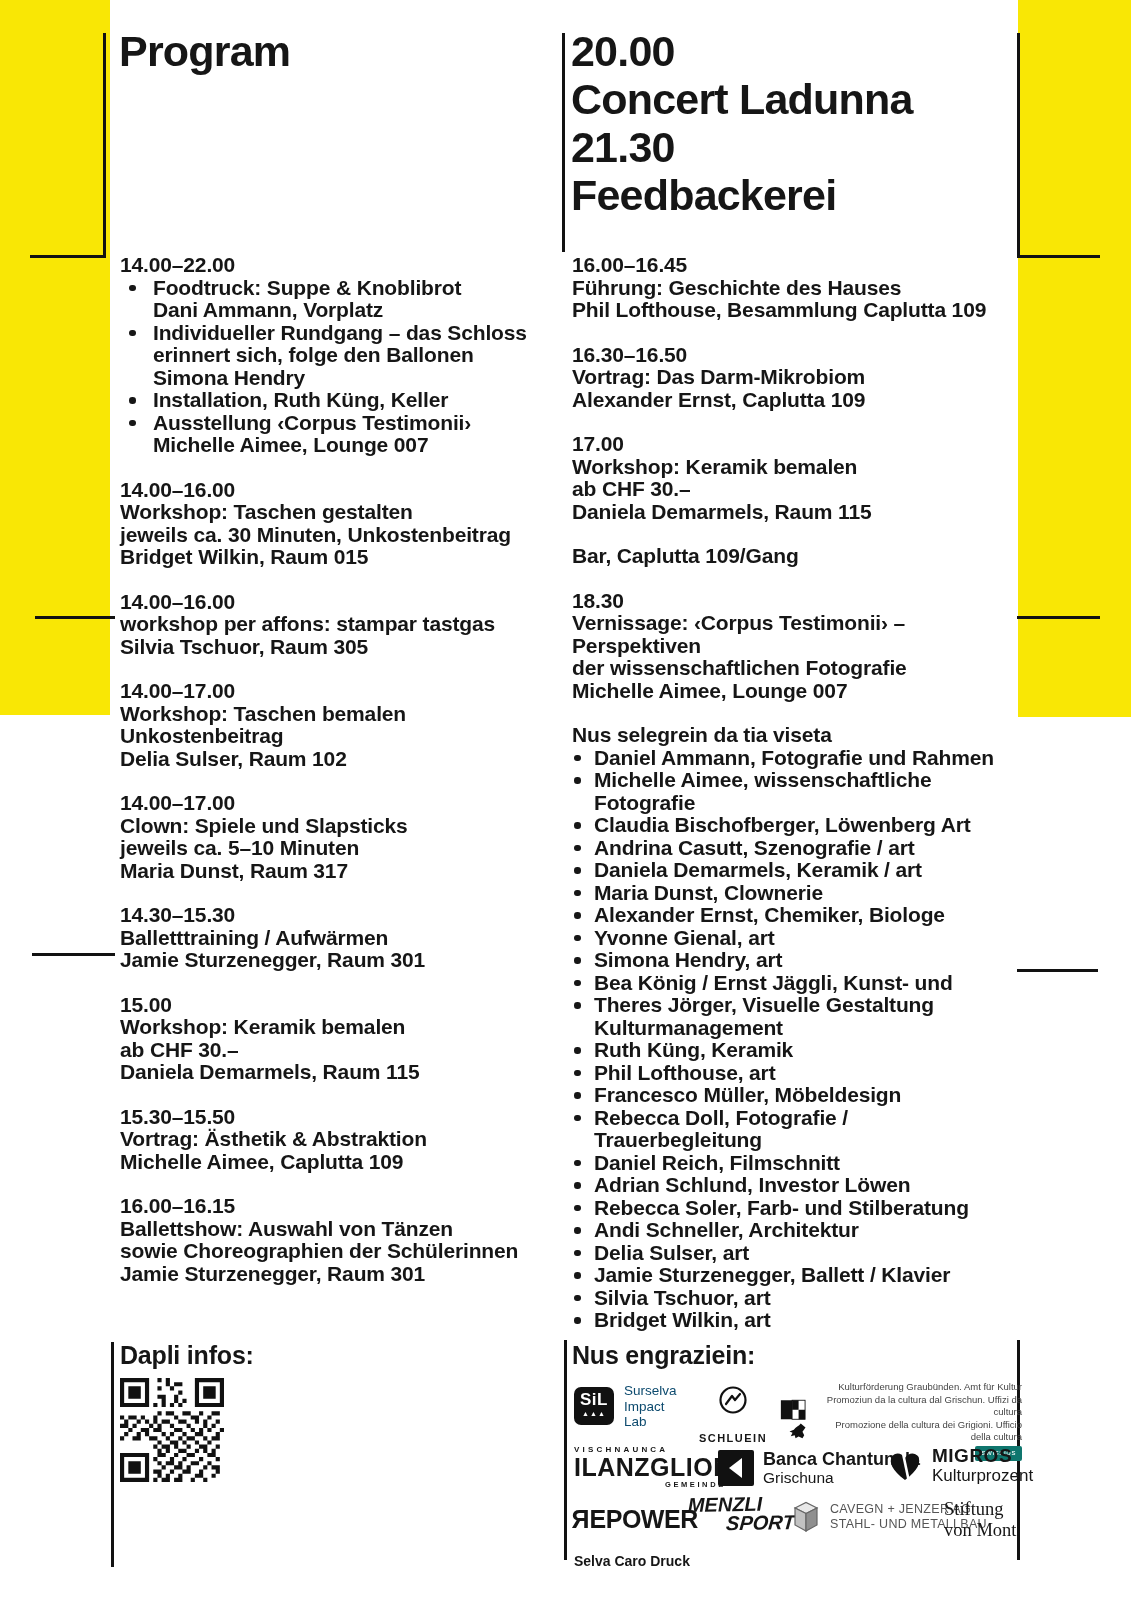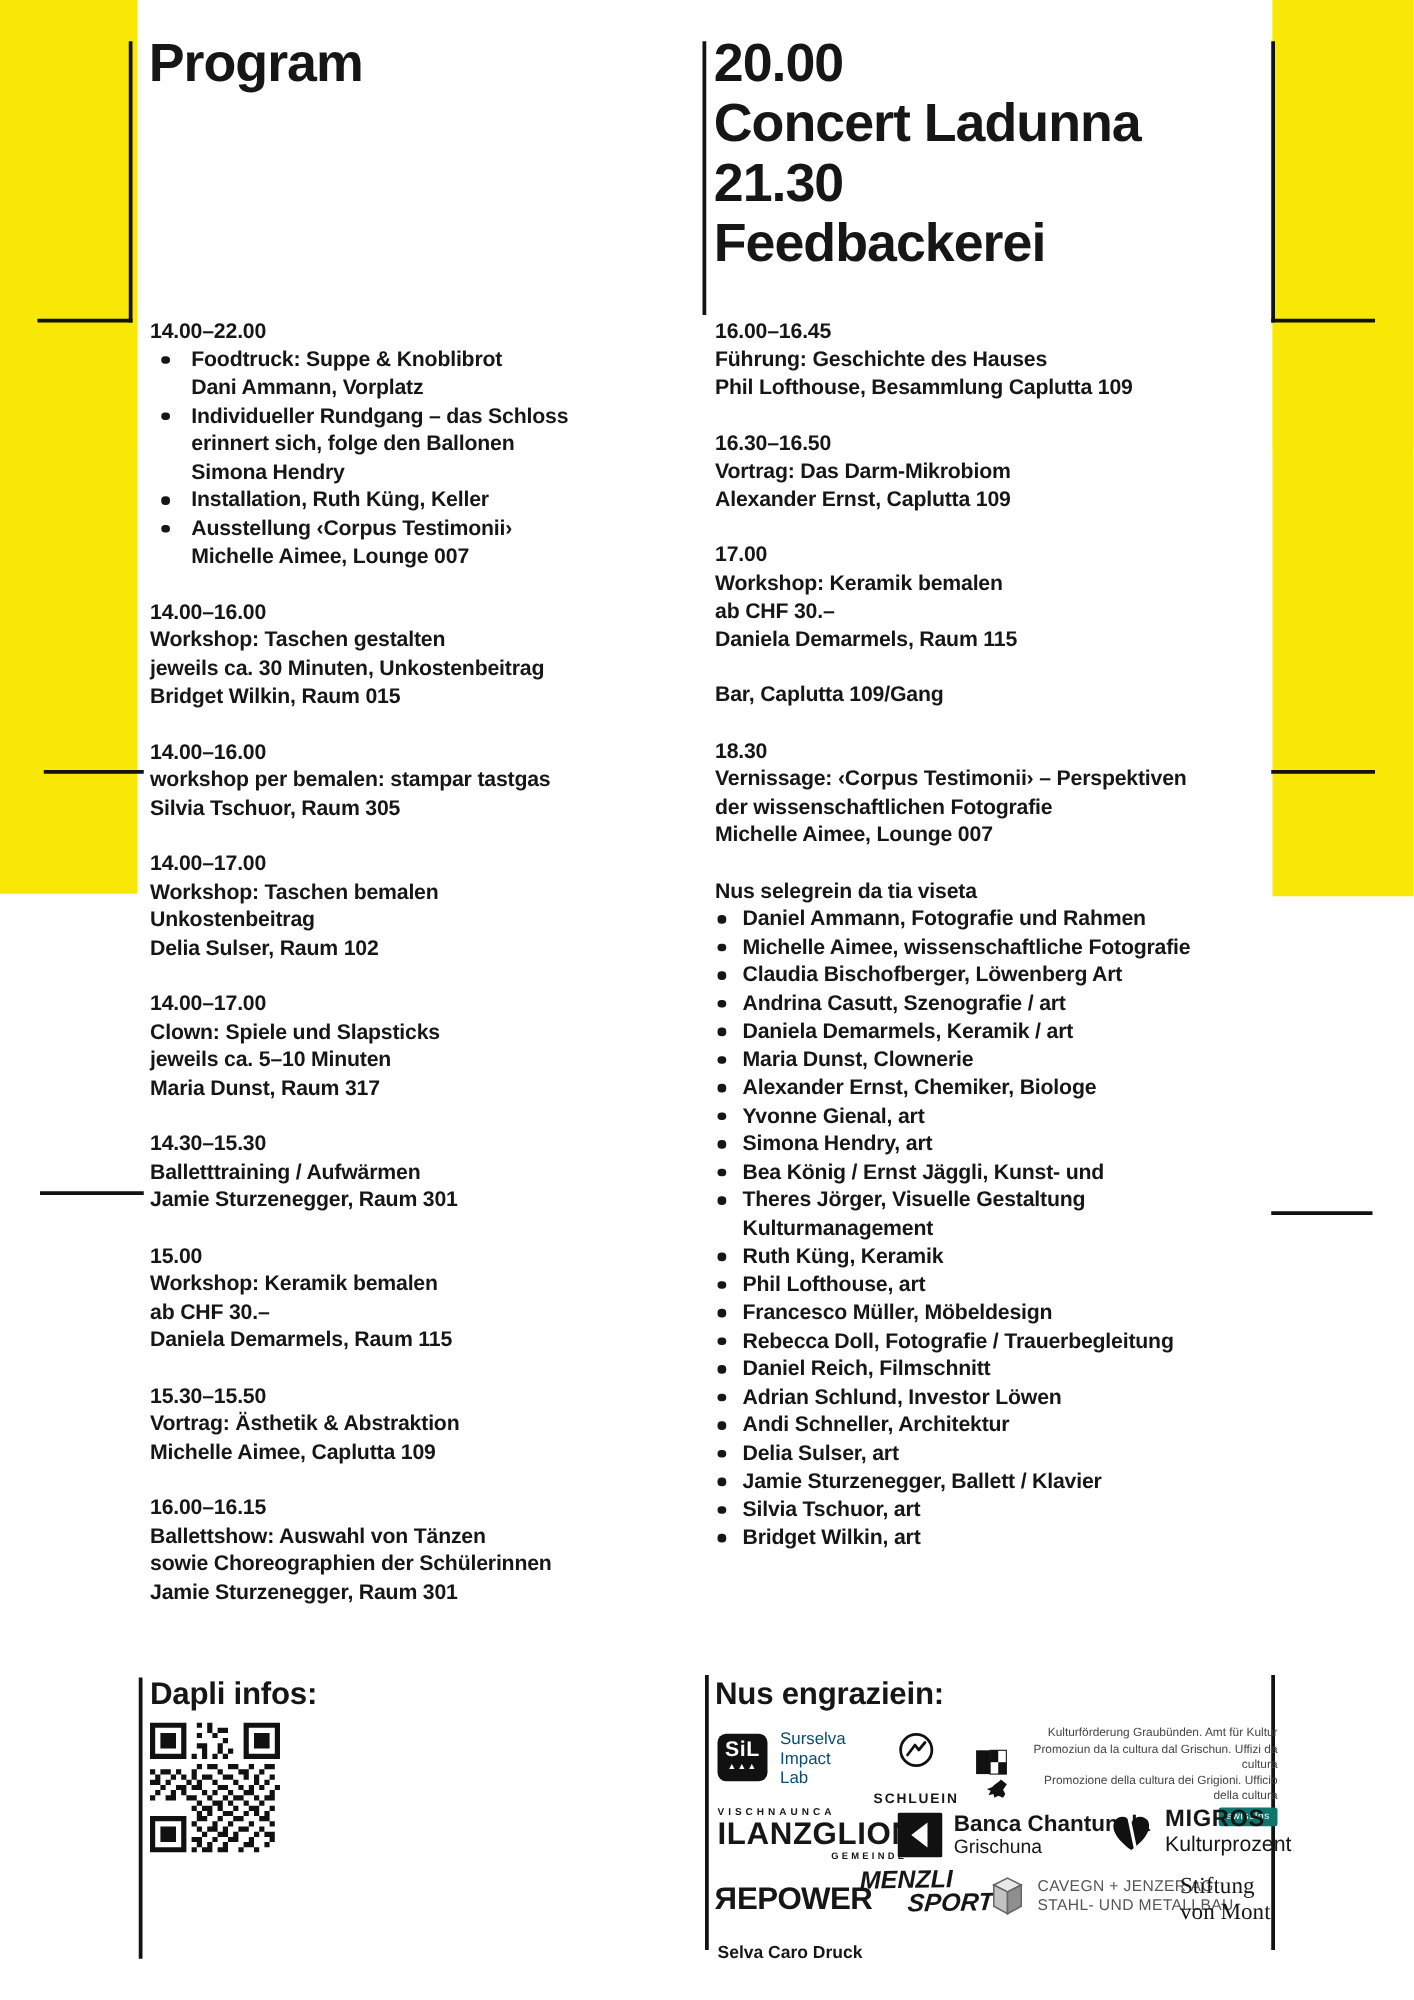--- a/index.html
+++ b/index.html
@@ -11,21 +11,21 @@
   .ln{position:absolute;background:#121212;}
   
   .strip{position:absolute;}
   #strip-l-light{left:0;top:258;width:110px;height:360px;}
   #strip-l-dark{left:0;top:618;width:110px;height:715px;}
   #strip-r-light{left:1018px;top:258;width:113px;height:360px;}
   #strip-r-dark{left:1018px;top:618;width:113px;height:717px;}
   
   .big-title{font-size:43px;line-height:48px;font-weight:700;letter-spacing:-0.8px;}
   
-  .events{position:absolute;font-size:17px;line-height:22.5px;font-weight:700;letter-spacing:-0.15px;}
+  .events{position:absolute;font-size:21px;line-height:22.5px;font-weight:700;letter-spacing:-0.15px;}
   .event{margin-bottom:22px;}
   .row{position:relative;}
   .events .row.b,.events .row.i{padding-left:33px;}
   .events .dot{position:absolute;left:9px;top:8px;width:6.5px;height:6.5px;border-radius:50%;background:#161616;}
   .glist{margin-top:22px;}
   .glist .row.b,.glist .row.i{padding-left:22px;}
   .glist .dot{left:2px;}
   .sec-head{font-size:25px;font-weight:700;letter-spacing:-0.2px;}
   
   #left-bottom{position:absolute;left:120px;top:1341px;}
@@ -103,21 +103,21 @@
       <div class="row i"><span>Michelle Aimee, Lounge 007</span></div>
     </div>
     <div class="event">
       <div class="row">14.00–16.00</div>
       <div class="row "><span>Workshop: Taschen gestalten</span></div>
       <div class="row "><span>jeweils ca. 30 Minuten, Unkostenbeitrag</span></div>
       <div class="row "><span>Bridget Wilkin, Raum 015</span></div>
     </div>
     <div class="event">
       <div class="row">14.00–16.00</div>
-      <div class="row "><span>workshop per bemalen: stampar tastgas</span></div>
+      <div class="row "><span>workshop per affons: stampar tastgas</span></div>
       <div class="row "><span>Silvia Tschuor, Raum 305</span></div>
     </div>
     <div class="event">
       <div class="row">14.00–17.00</div>
       <div class="row "><span>Workshop: Taschen bemalen</span></div>
       <div class="row "><span>Unkostenbeitrag</span></div>
       <div class="row "><span>Delia Sulser, Raum 102</span></div>
     </div>
     <div class="event">
       <div class="row">14.00–17.00</div>
@@ -190,20 +190,21 @@
       <div class="row b"><span class="dot"></span><span>Simona Hendry, art</span></div>
       <div class="row b"><span class="dot"></span><span>Bea König / Ernst Jäggli, Kunst- und</span></div>
       <div class="row b"><span class="dot"></span><span>Theres Jörger, Visuelle Gestaltung</span></div>
       <div class="row i"><span>Kulturmanagement</span></div>
       <div class="row b"><span class="dot"></span><span>Ruth Küng, Keramik</span></div>
       <div class="row b"><span class="dot"></span><span>Phil Lofthouse, art</span></div>
       <div class="row b"><span class="dot"></span><span>Francesco Müller, Möbeldesign</span></div>
       <div class="row b"><span class="dot"></span><span>Rebecca Doll, Fotografie / Trauerbegleitung</span></div>
       <div class="row b"><span class="dot"></span><span>Daniel Reich, Filmschnitt</span></div>
       <div class="row b"><span class="dot"></span><span>Adrian Schlund, Investor Löwen</span></div>
+      <div class="row b"><span class="dot"></span><span>Rebecca Soler, Farb- und Stilberatung</span></div>
       <div class="row b"><span class="dot"></span><span>Andi Schneller, Architektur</span></div>
       <div class="row b"><span class="dot"></span><span>Delia Sulser, art</span></div>
       <div class="row b"><span class="dot"></span><span>Jamie Sturzenegger, Ballett / Klavier</span></div>
       <div class="row b"><span class="dot"></span><span>Silvia Tschuor, art</span></div>
       <div class="row b"><span class="dot"></span><span>Bridget Wilkin, art</span></div>
     </div>
 </div>
 
 <div id="left-bottom">
   <div class="sec-head">Dapli infos:</div>

